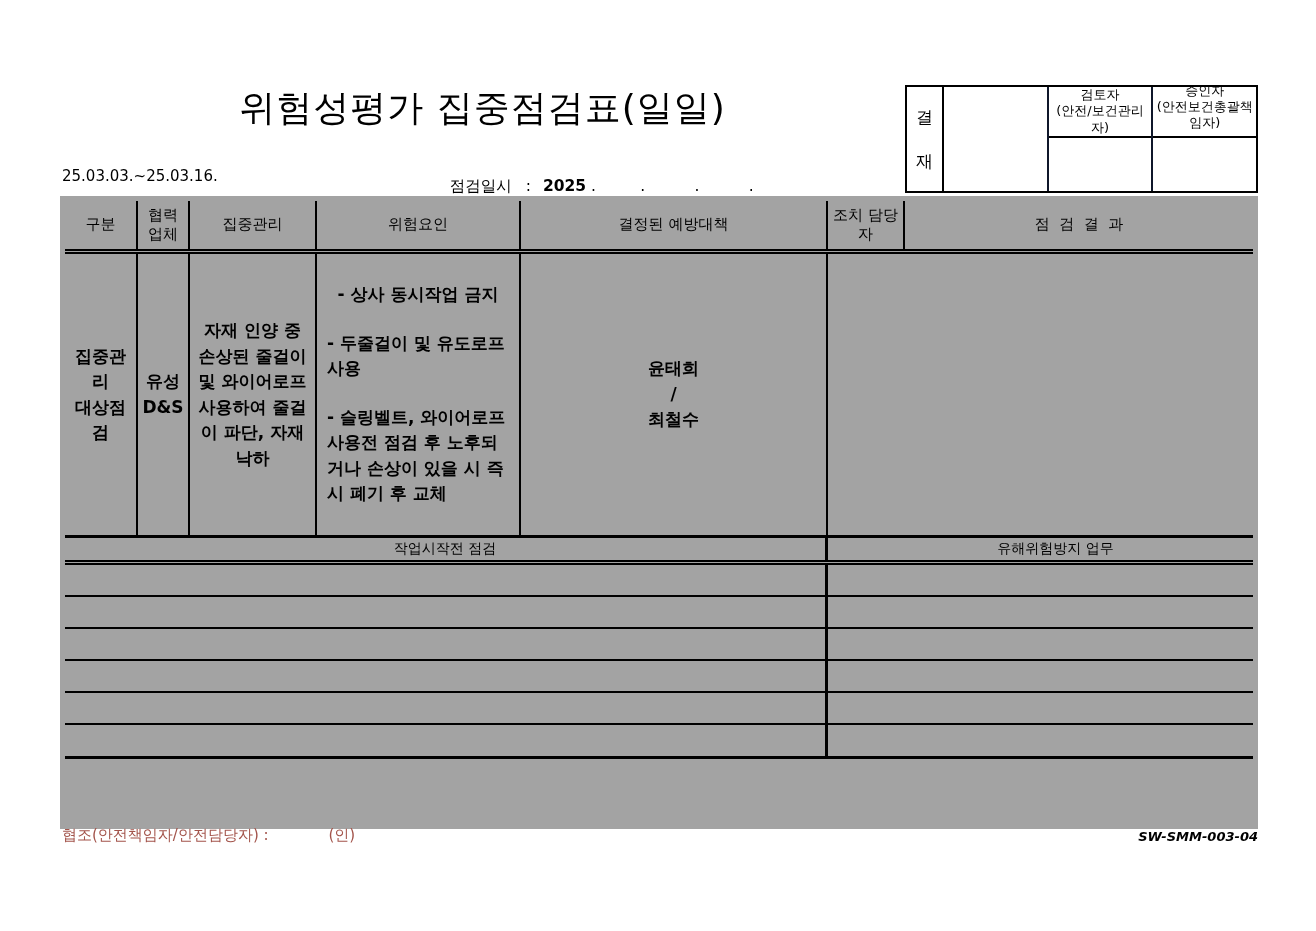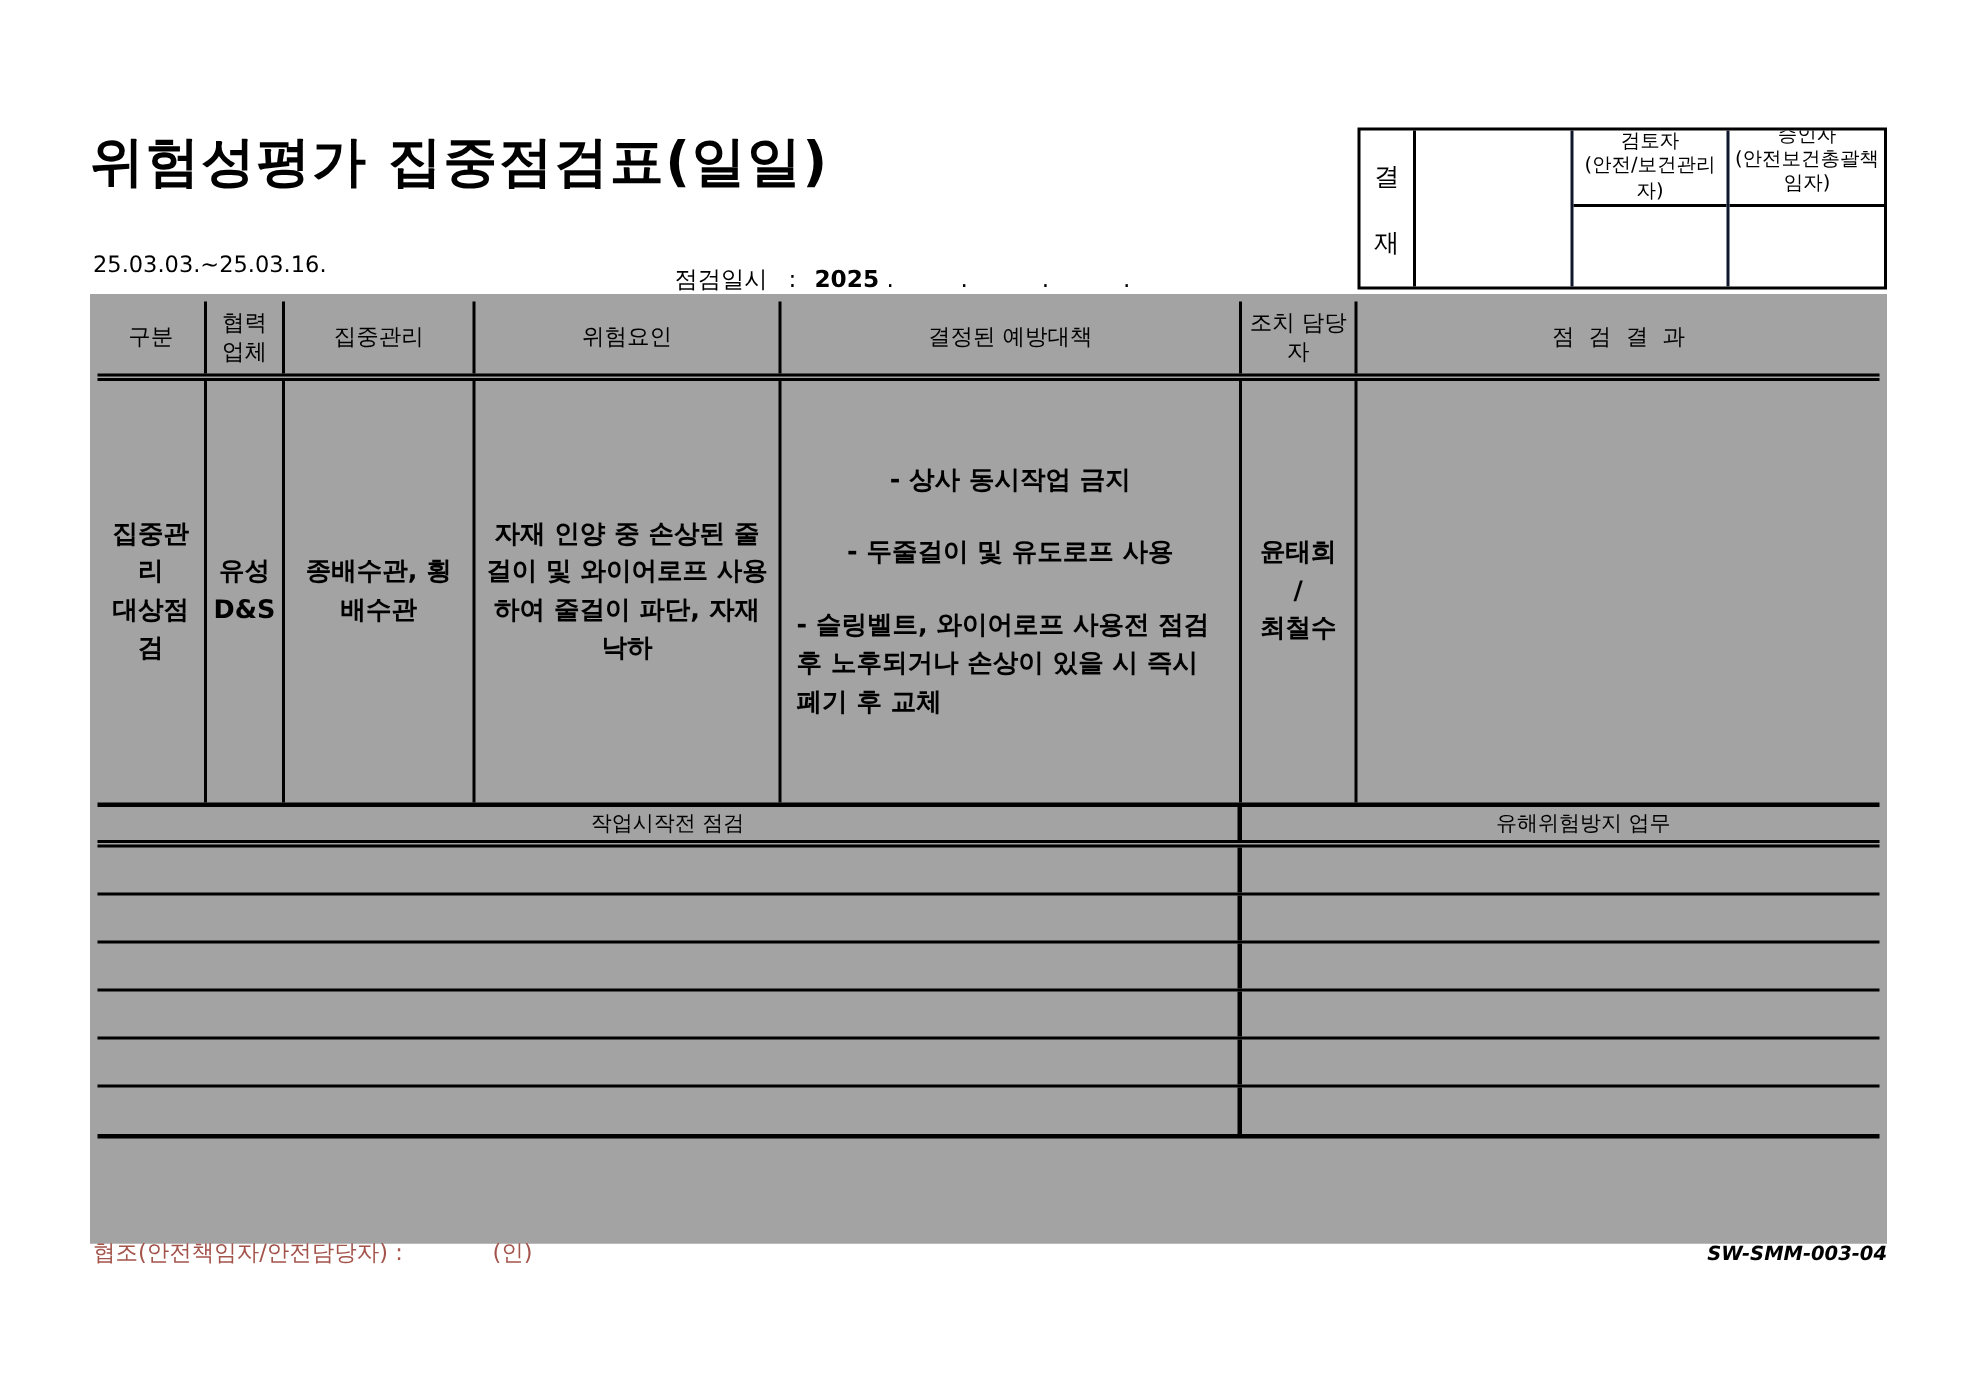--- a/index.html
+++ b/index.html
@@ -3,22 +3,22 @@
 <meta charset="utf-8">
 <style>
   * { margin:0; padding:0; box-sizing:border-box; }
   html,body { background:#ffffff; }
   body { font-family:"DejaVu Sans","Liberation Sans",sans-serif; color:#000; }
   .page { position:relative; width:1316px; height:931px; background:#fff; overflow:hidden; }
 
   .pre { white-space:pre-wrap; }
 
   
-  .doc-title { position:absolute; left:60px; top:84px; width:845px; text-align:left;
-               font-size:36px; font-weight:700; letter-spacing:1px; }
+  .doc-title { position:absolute; left:60px; top:84px; width:845px; text-align:center;
+               font-size:36px; font-weight:400; letter-spacing:1px; }
   .period { position:absolute; left:62px; top:167px; font-size:15px; }
   .date-line { position:absolute; left:430px; top:158px; font-size:15.5px; white-space:pre; }
   .date-line .lbl { margin-right:14px; }
   .date-line .sep { margin-right:12px; }
   .date-line .year { font-weight:700; }
 
   
   .approval { position:absolute; left:905px; top:85px; width:353px; height:108px;
               border:2px solid #000; display:flex; }
   .approval-stamp { width:37px; border-right:2px solid #000; display:flex; flex-direction:column;
@@ -130,23 +130,20 @@
     <div class="row cols7 row-content">
       <div class="cell">
           <span class="pre">집중관리
 대상점검</span>
         </div>
       <div class="cell">
           <span class="pre">유성
 D&amp;S</span>
         </div>
       <div class="cell">
-          <span class="pre">종배수관, 횡배수관</span>
-        </div>
-      <div class="cell">
           <span class="pre">자재 인양 중 손상된 줄걸이 및 와이어로프 사용하여 줄걸이 파단, 자재 낙하</span>
         </div>
       <div class="cell measures-cell">
         <p class="pre">- 상사 동시작업 금지</p>
         <p class="pre">- 두줄걸이 및 유도로프 사용</p>
         <p class="pre">- 슬링벨트, 와이어로프 사용전 점검 후 노후되거나 손상이 있을 시 즉시 폐기 후 교체</p>
       </div>
       <div class="cell">
           <span class="pre">윤태희
 /

